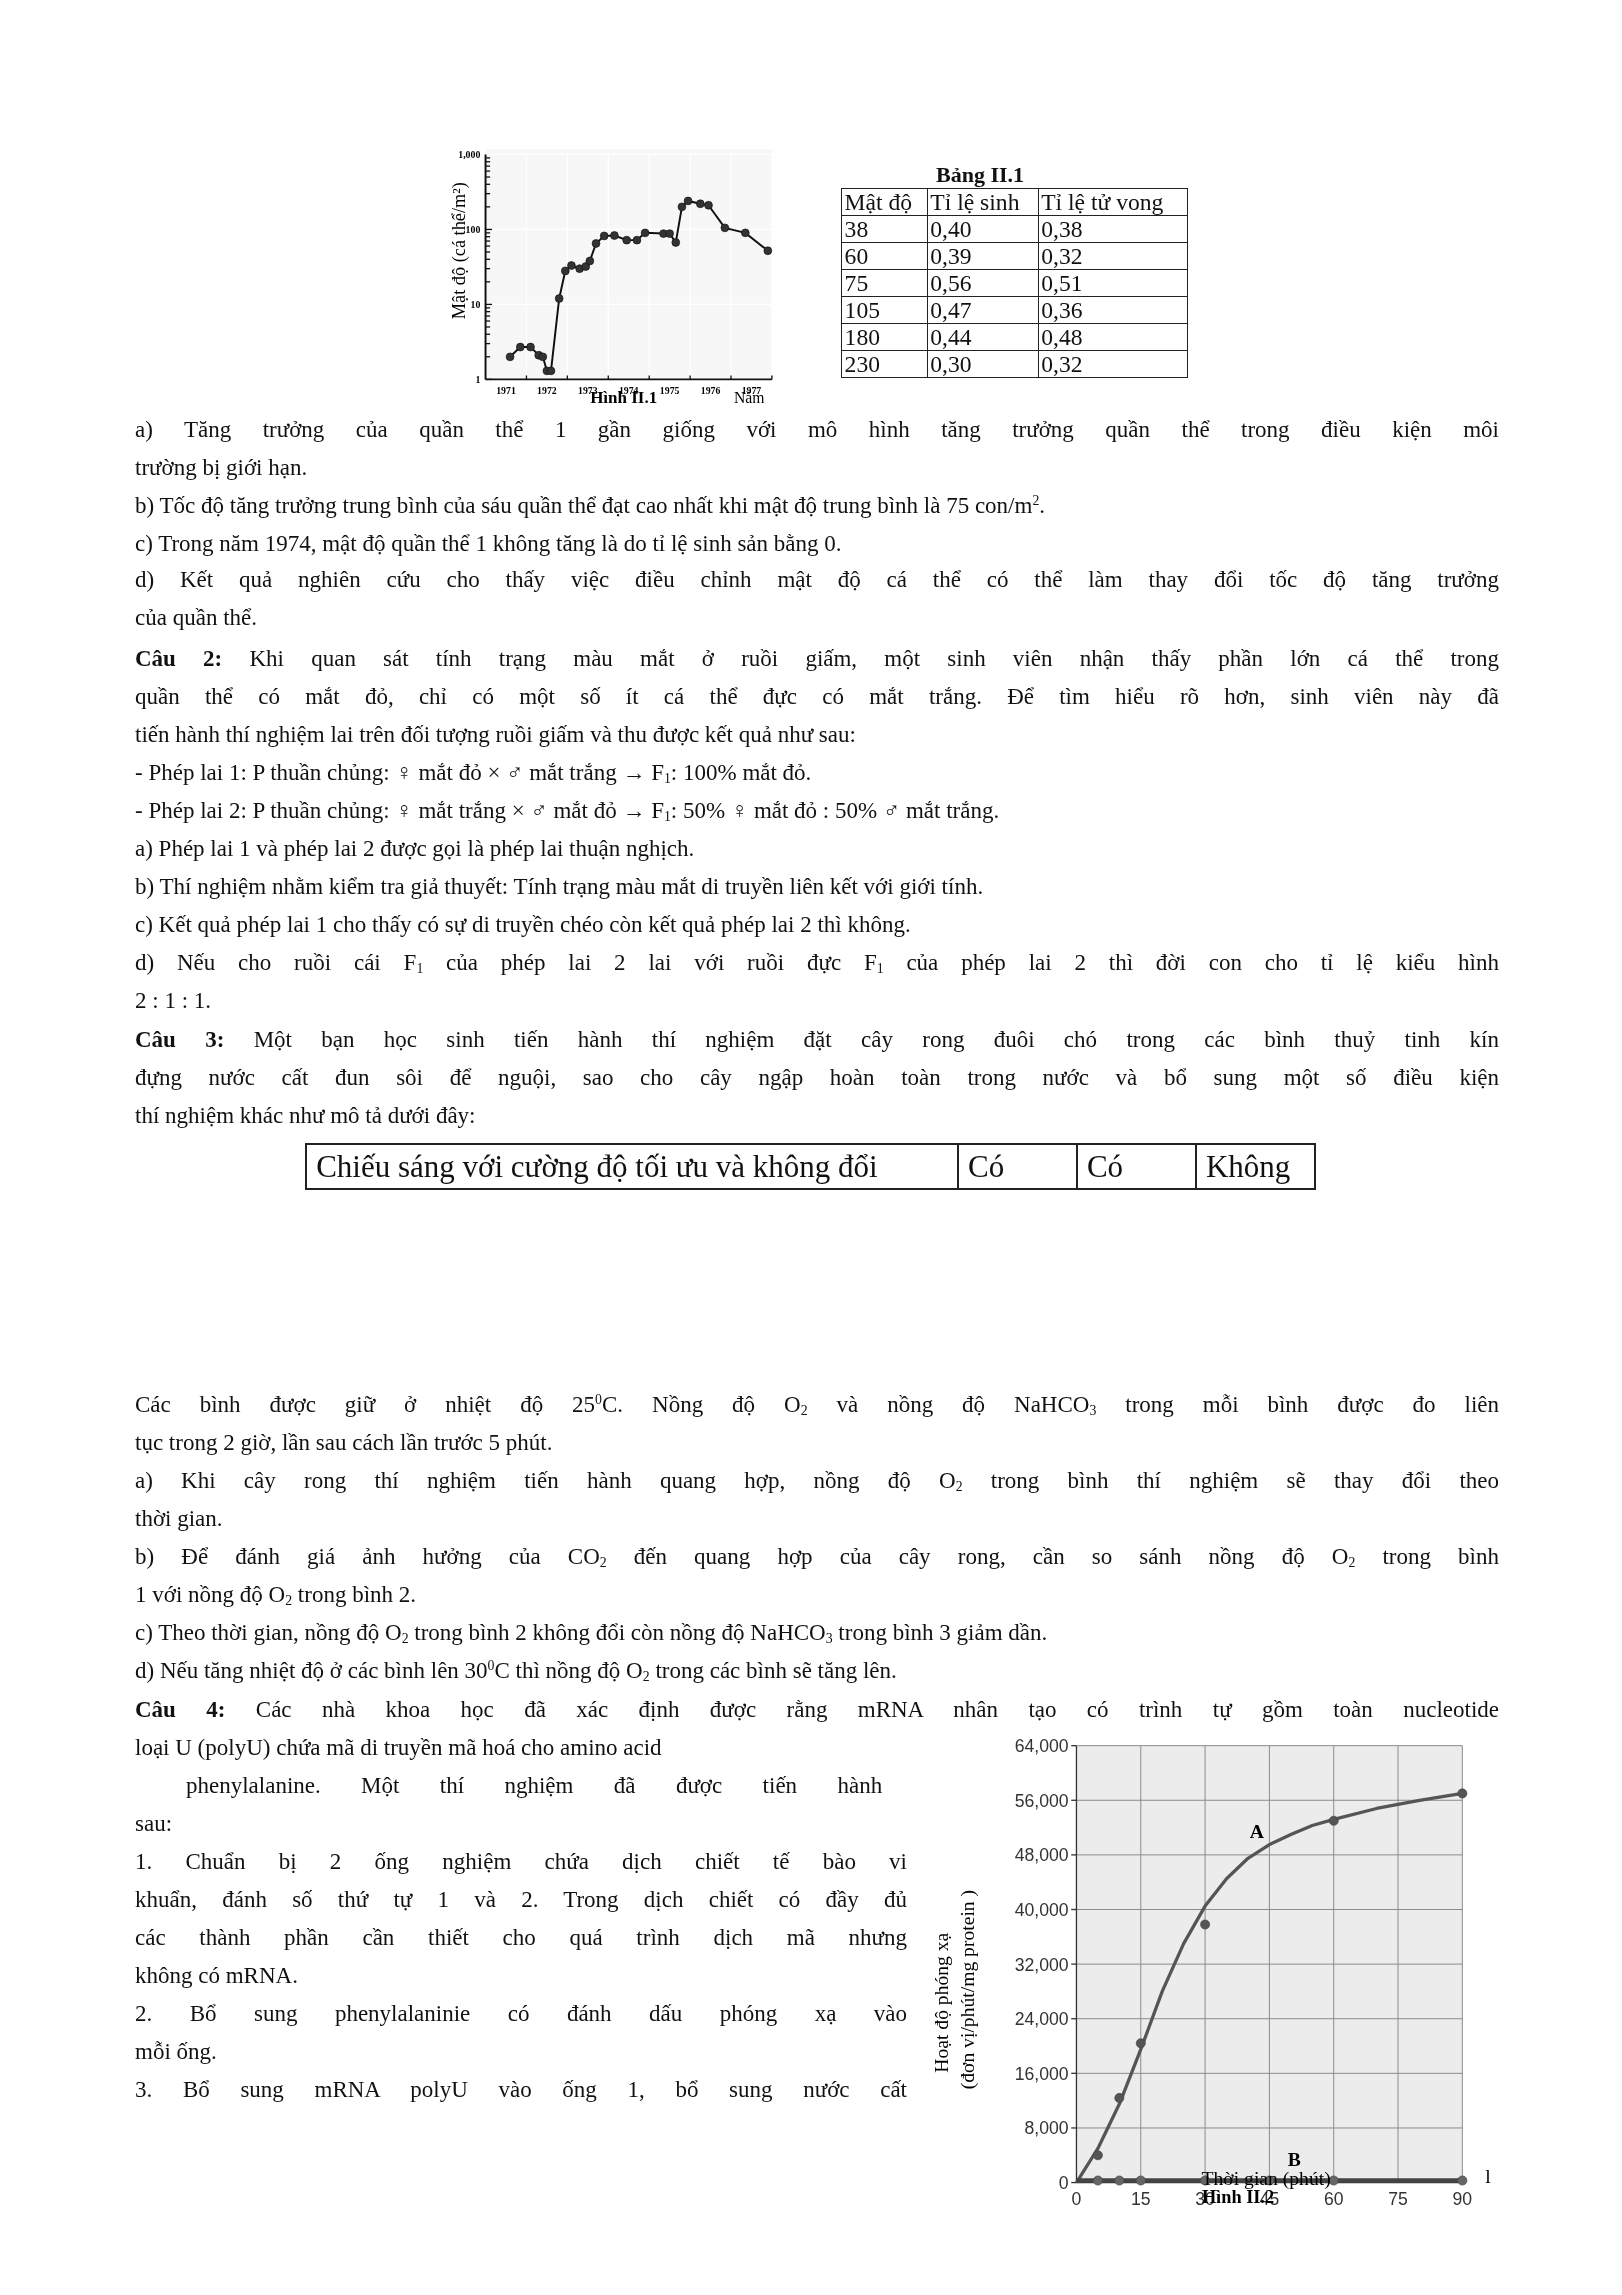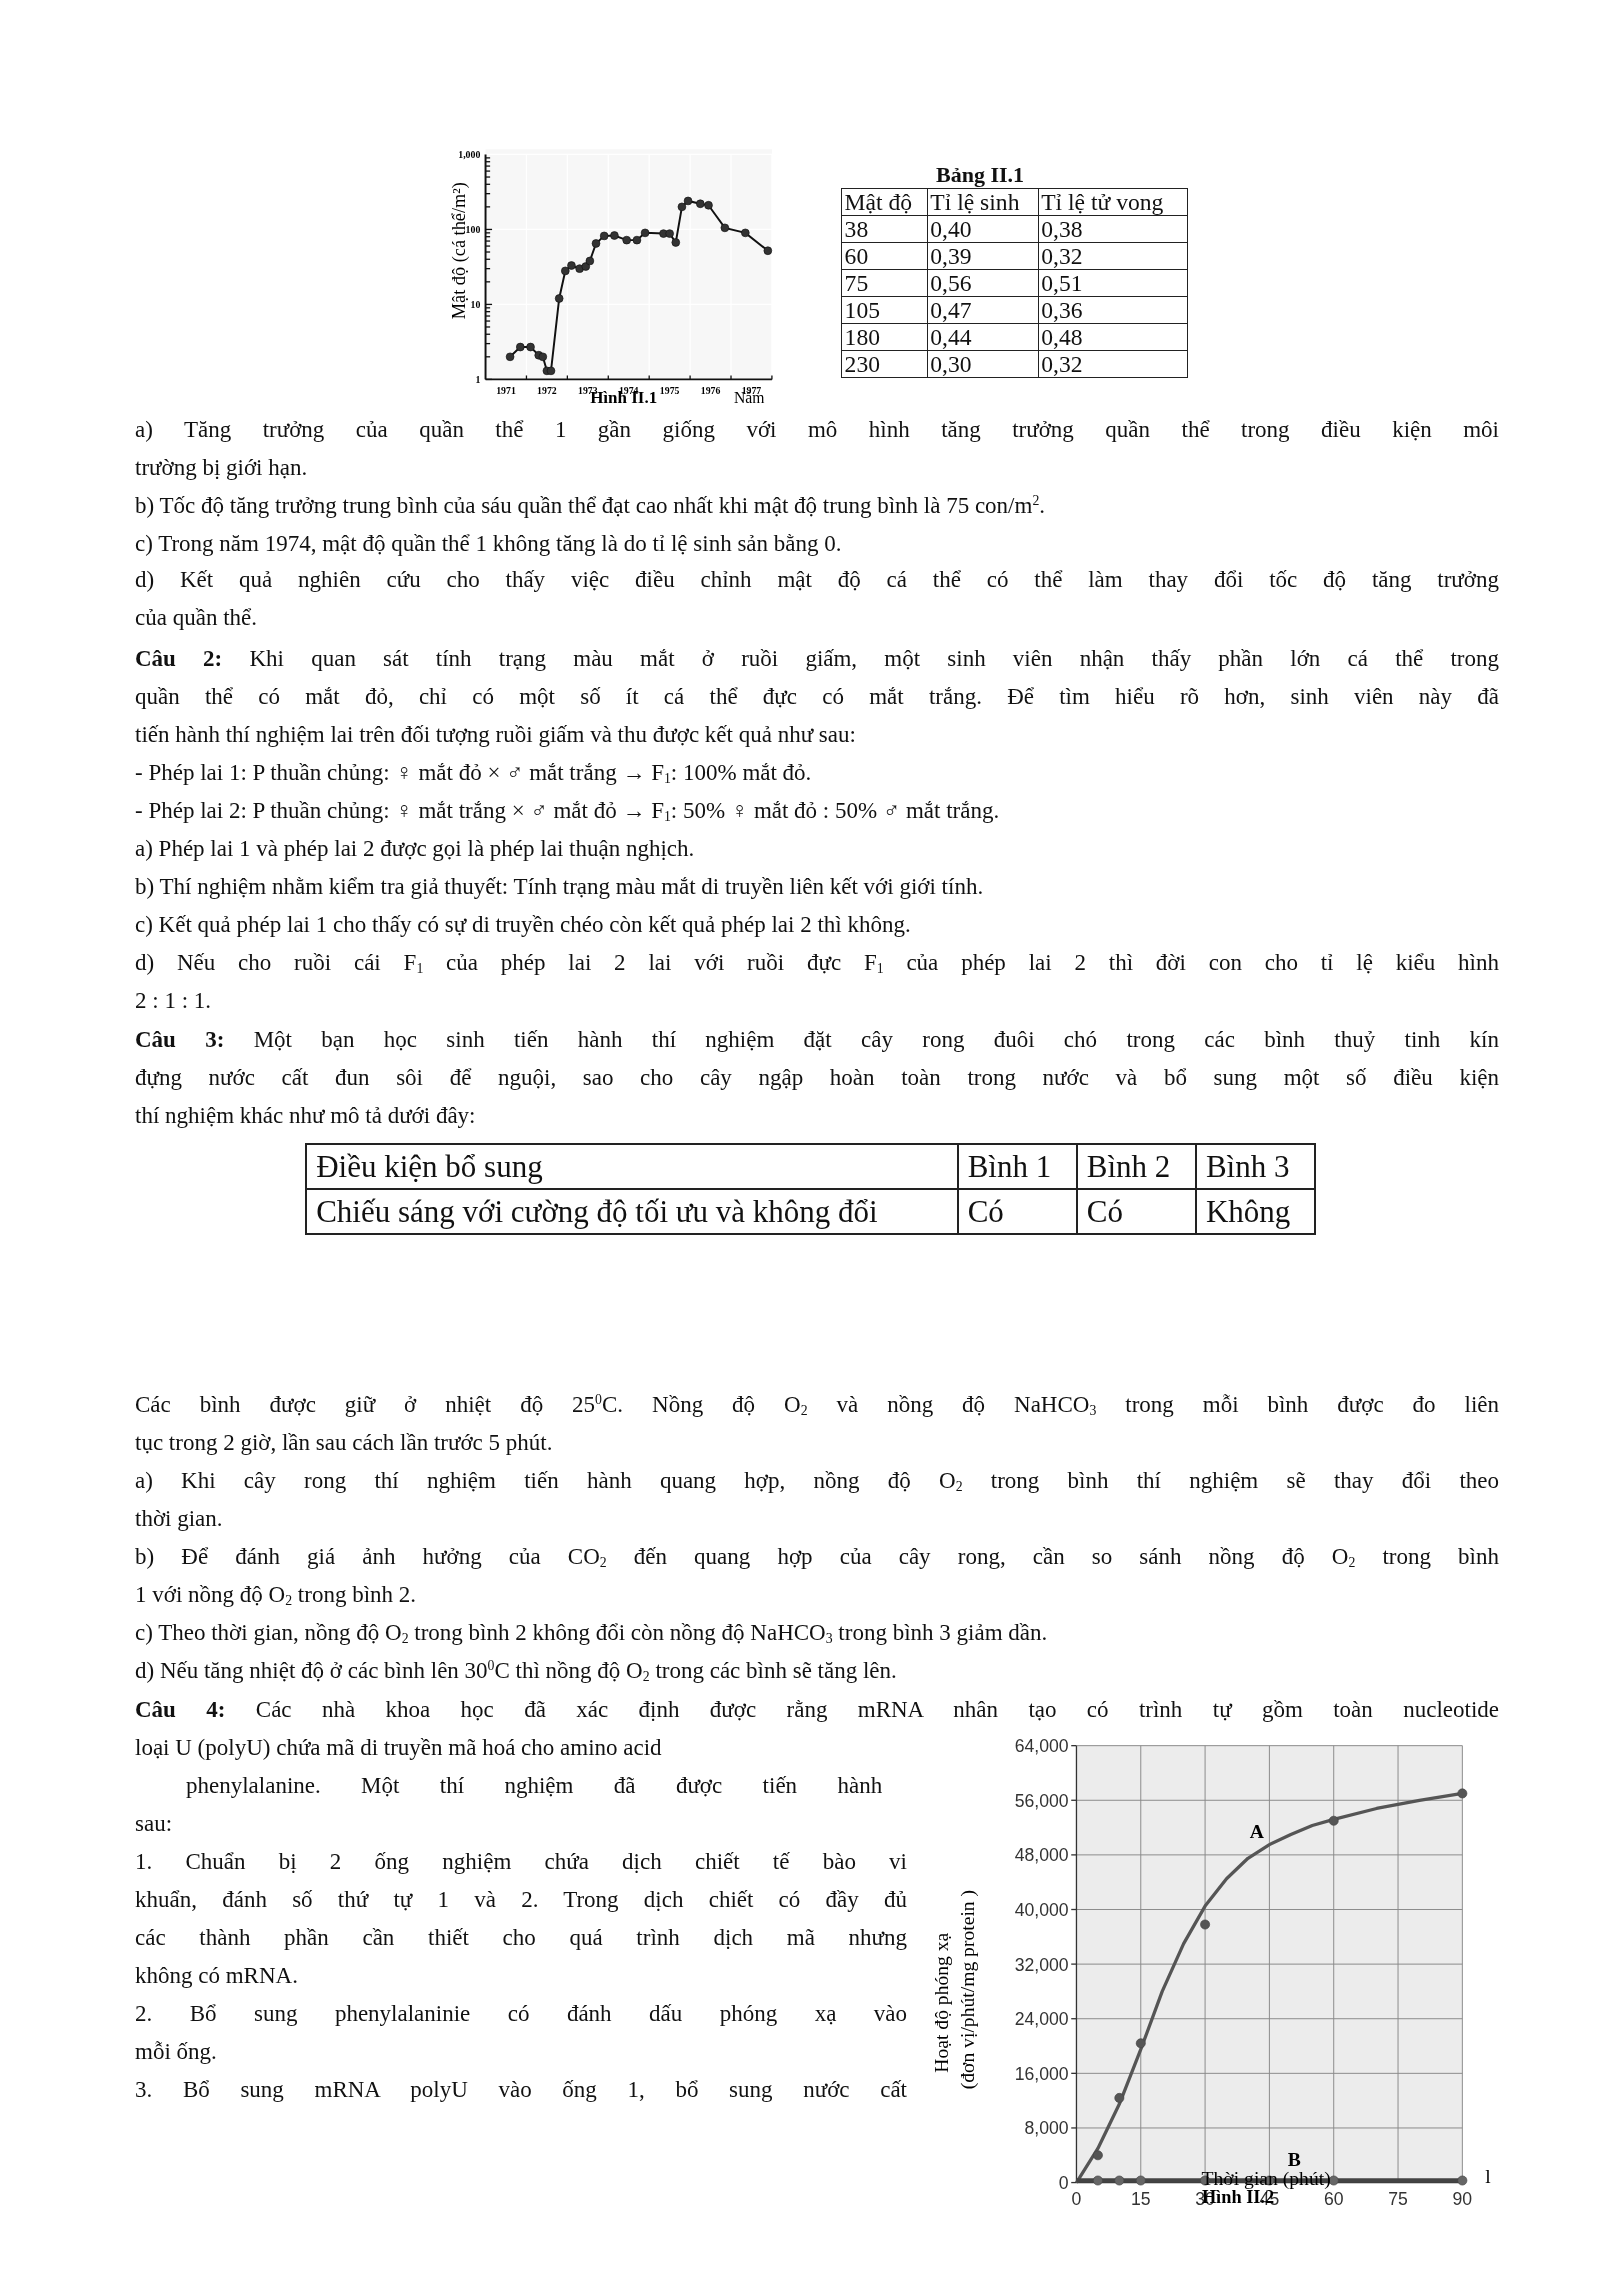--- a/index.html
+++ b/index.html
@@ -202,26 +202,20 @@
 <div class="line" style="top:906px">c) Kết quả phép lai 1 cho thấy có sự di truyền chéo còn kết quả phép lai 2 thì không.</div>
 <div class="line just" style="top:944px"><span>d) Nếu cho ruồi cái F</span><sub>1</sub><span> của phép lai 2 lai với ruồi đực F</span><sub>1</sub><span> của phép lai 2 thì đời con cho tỉ lệ kiểu hình</span></div>
 <div class="line" style="top:982px">2 : 1 : 1.</div>
 
 <div class="line just" style="top:1021px"><b>Câu 3:</b><span> Một bạn học sinh tiến hành thí nghiệm đặt cây rong đuôi chó trong các bình thuỷ tinh kín</span></div>
 <div class="line just" style="top:1059px">đựng nước cất đun sôi để nguội, sao cho cây ngập hoàn toàn trong nước và bổ sung một số điều kiện</div>
 <div class="line" style="top:1097px">thí nghiệm khác như mô tả dưới đây:</div>
 
 <table id="tbl3">
   <tbody>
-      <tr>
-    <td class="first h">Điều kiện bổ sung</td>
-    <td class="c h">Bình 1</td>
-    <td class="c h">Bình 2</td>
-    <td class="c h">Bình 3</td>
-  </tr>
   <tr>
     <td class="first" style="text-align:justify">Chiếu sáng với cường độ tối ưu và không đổi</td>
     <td class="c">Có</td>
     <td class="c">Có</td>
     <td class="c">Không</td>
   </tr>
 </tbody>
   </table>
 
 <div class="line just" style="top:1386px"><span>Các bình được giữ ở nhiệt độ 25</span><sup>0</sup><span>C. Nồng độ O</span><sub>2</sub><span> và nồng độ NaHCO</span><sub>3</sub><span> trong mỗi bình được đo liên</span></div>

